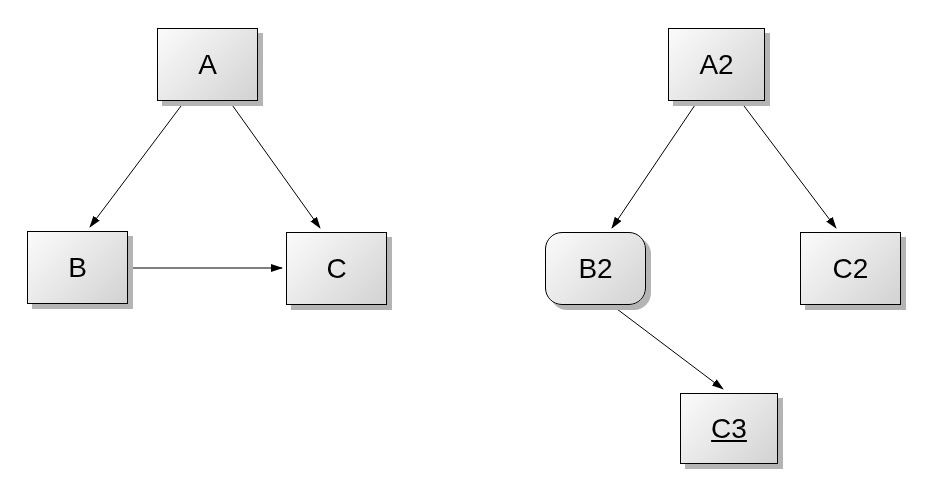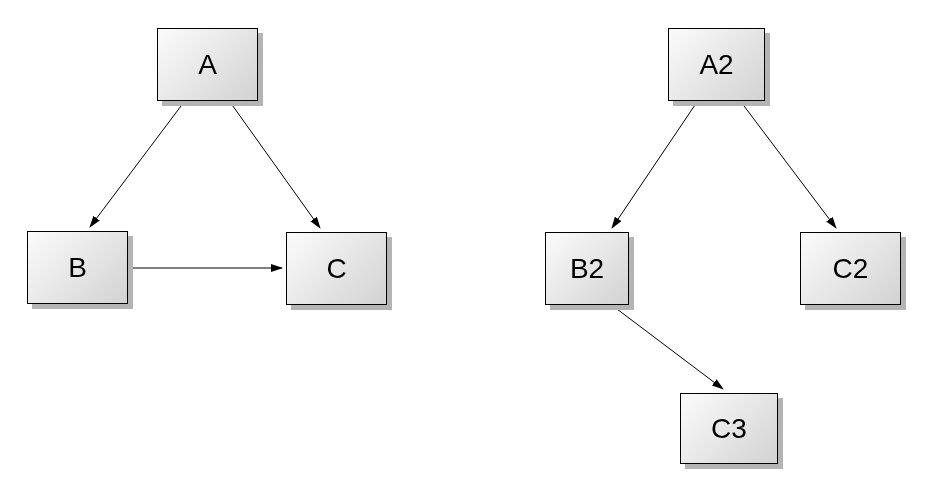--- a/index.html
+++ b/index.html
@@ -68,23 +68,23 @@
   </div>
   <div class="node" style="left: 27px; top: 231px; width: 101px; height: 73px;">
     <span class="node-label">B</span>
   </div>
   <div class="node" style="left: 286px; top: 232px; width: 101px; height: 73px;">
     <span class="node-label">C</span>
   </div>
   <div class="node" style="left: 668px; top: 28px; width: 97px; height: 73px;">
     <span class="node-label">A2</span>
   </div>
-  <div class="node" style="left: 545px; top: 232px; width: 84px; height: 73px;">
+  <div class="node" style="left: 545px; top: 232px; width: 101px; height: 73px; border-radius: 17px;">
     <span class="node-label">B2</span>
   </div>
   <div class="node" style="left: 800px; top: 232px; width: 101px; height: 73px;">
     <span class="node-label">C2</span>
   </div>
-  <div class="node" style="left: 680px; top: 393px; width: 98px; height: 71px;">
+  <div class="node" style="left: 680px; top: 393px; width: 98px; height: 71px; text-decoration: underline;">
     <span class="node-label">C3</span>
   </div>
 
 </div>
 
 </body></html>

